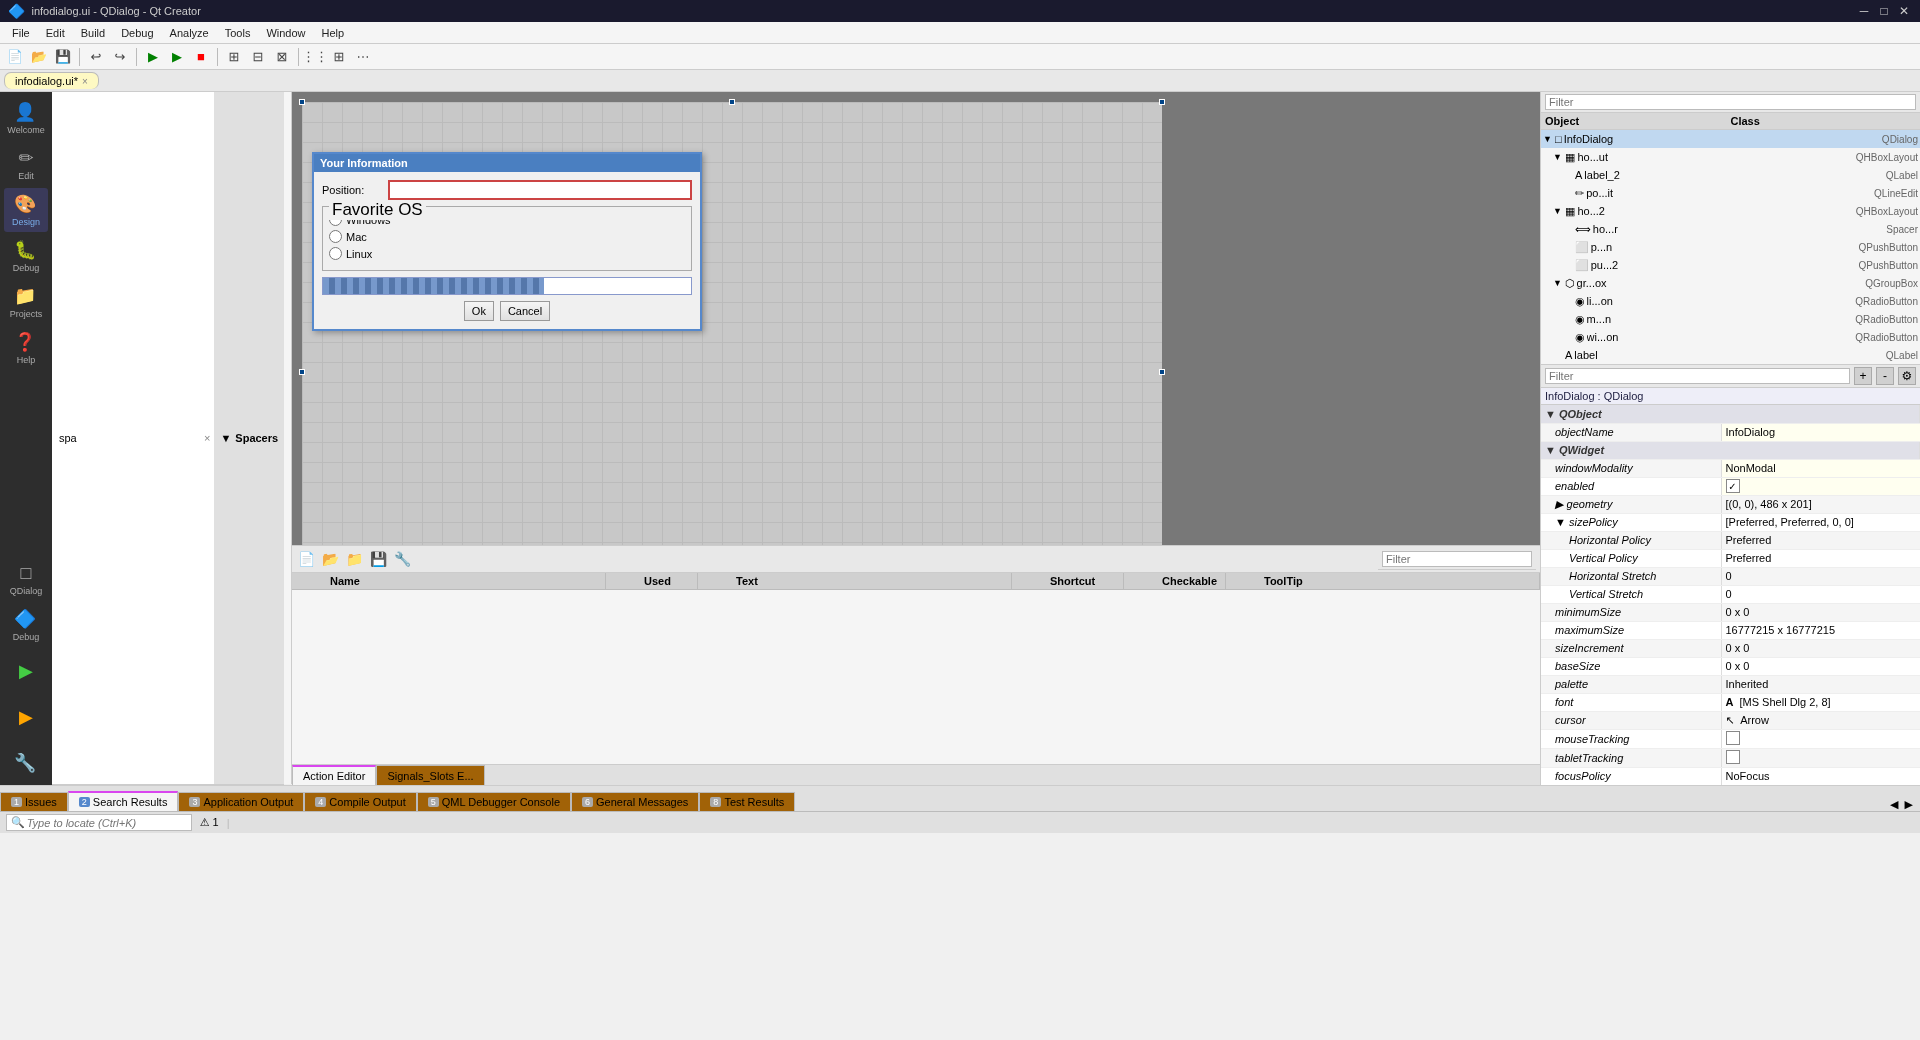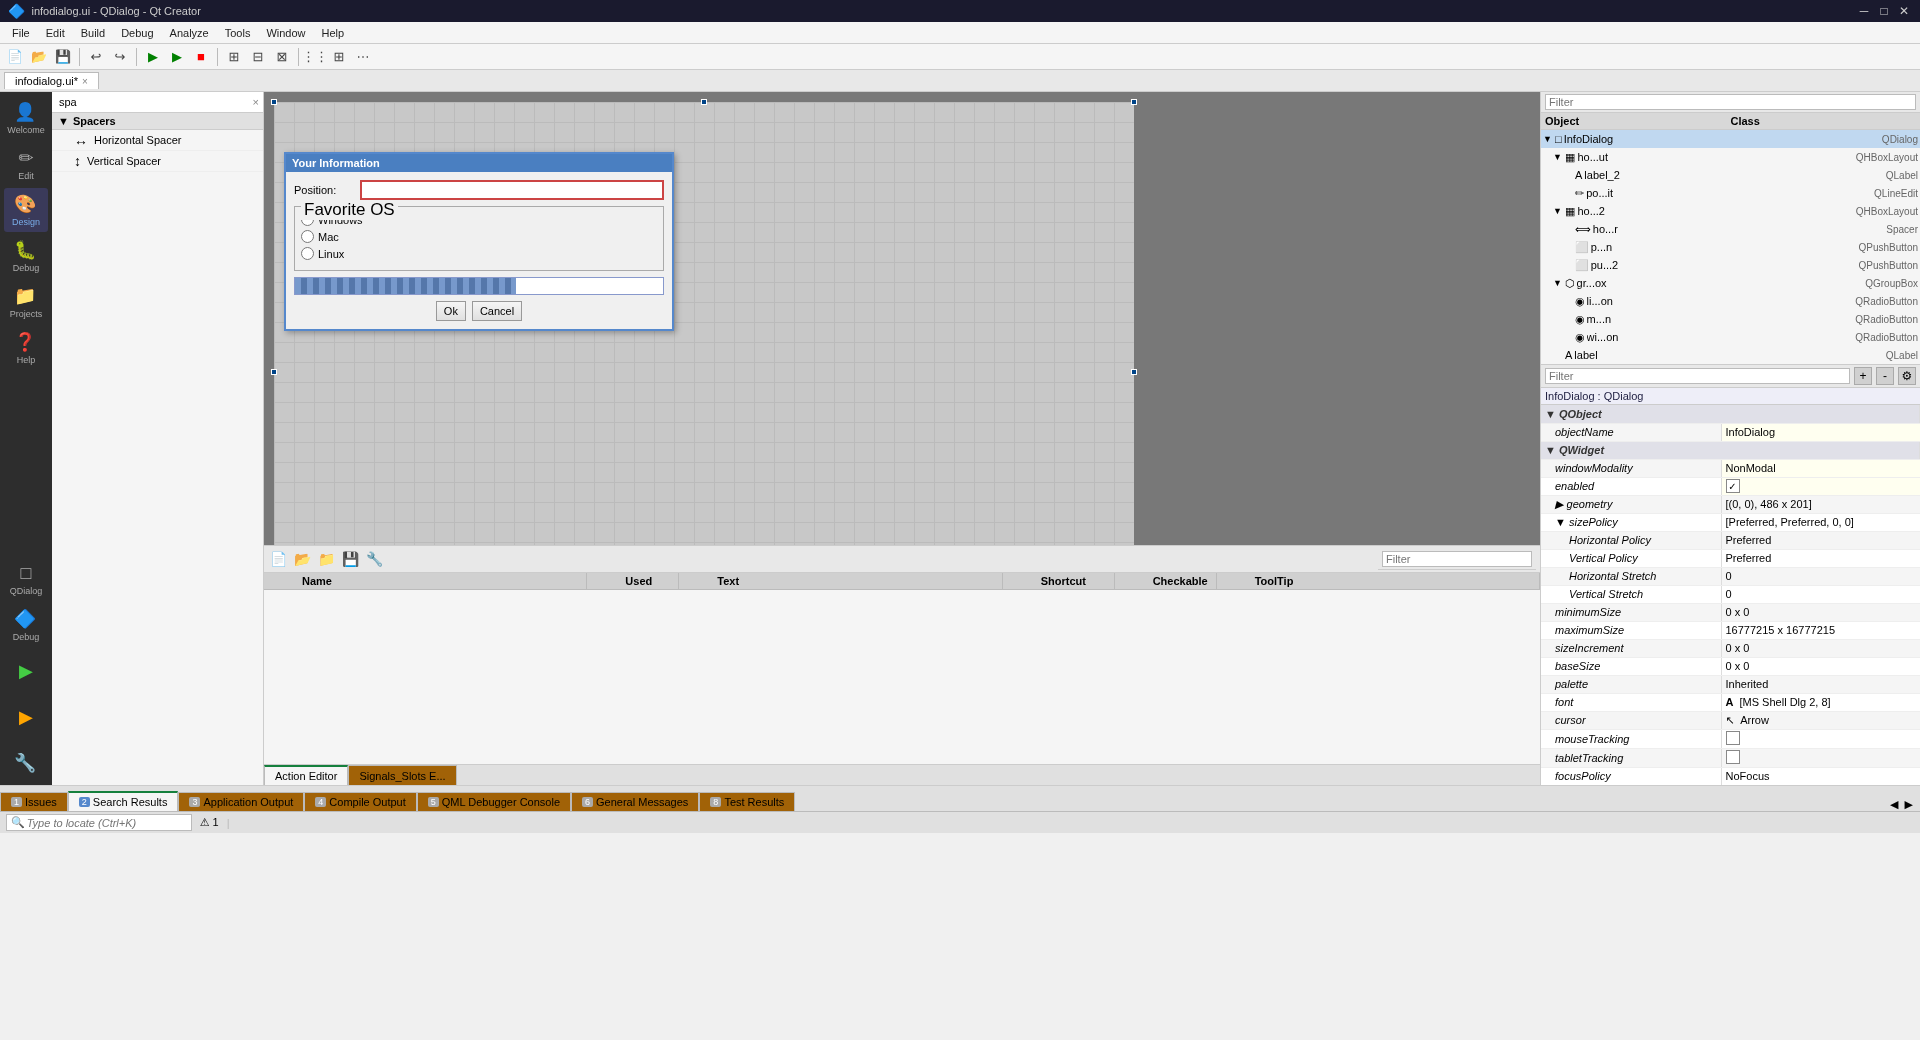--- a/index.html
+++ b/index.html
@@ -68,21 +68,21 @@
     }
     .file-tab {
       padding: 2px 10px;
       background: #d0d0d0;
       border: 1px solid #bbb;
       border-bottom: none;
       cursor: pointer;
       font-size: 11px;
       display: flex; align-items: center; gap: 4px;
     }
-    .file-tab.active { background: #ffffff; }
+    .file-tab.active { background: #fef9c3; border-radius: 7px; }
     .file-tab .close-btn { color: #888; font-size: 10px; cursor: pointer; }
 
     
     #left-sidebar {
       width: 52px;
       background: #2d2d2d;
       display: flex;
       flex-direction: column;
       align-items: center;
       padding-top: 4px;
@@ -92,25 +92,25 @@
       width: 44px; height: 44px;
       display: flex; flex-direction: column; align-items: center; justify-content: center;
       cursor: pointer; color: #aaa; font-size: 9px; gap: 2px;
       border-radius: 3px;
     }
     .sidebar-btn.active { background: #3a3a5a; color: #7aade8; }
     .sidebar-btn .sb-icon { font-size: 18px; }
 
     
     #widget-panel {
-      width: 212px;
+      width: 240px;
       background: #f5f5f5;
       border-right: 1px solid #ccc;
       display: flex;
-      flex-direction: column;
+      flex-direction: row;
     }
     #widget-search {
       display: flex; align-items: center;
       padding: 3px 4px;
       border-bottom: 1px solid #ccc;
       background: #fff;
     }
     #widget-search input {
       flex: 1; border: none; outline: none; font-size: 11px; padding: 1px 3px;
     }
@@ -379,21 +379,21 @@
     }
     .bottom-tab {
       padding: 3px 10px;
       border: 1px solid #bbb;
       border-bottom: none;
       background: #a16207;
       cursor: pointer;
       font-size: 11px;
       display: flex; align-items: center; gap: 3px;
     }
-    .bottom-tab.active { background: #f5f5f5; border-top: 2px solid #15803d; }
+    .bottom-tab.active { background: #f5f5f5; border-top: 2px solid #d946ef; }
     .tab-num {
       background: #aaa; color: white; font-size: 9px; padding: 0 3px;
       border-radius: 2px;
     }
     .bottom-tab.active .tab-num { background: #5588cc; }
 
     
     #status-bar {
       height: 22px;
       background: #e0e0e0;

